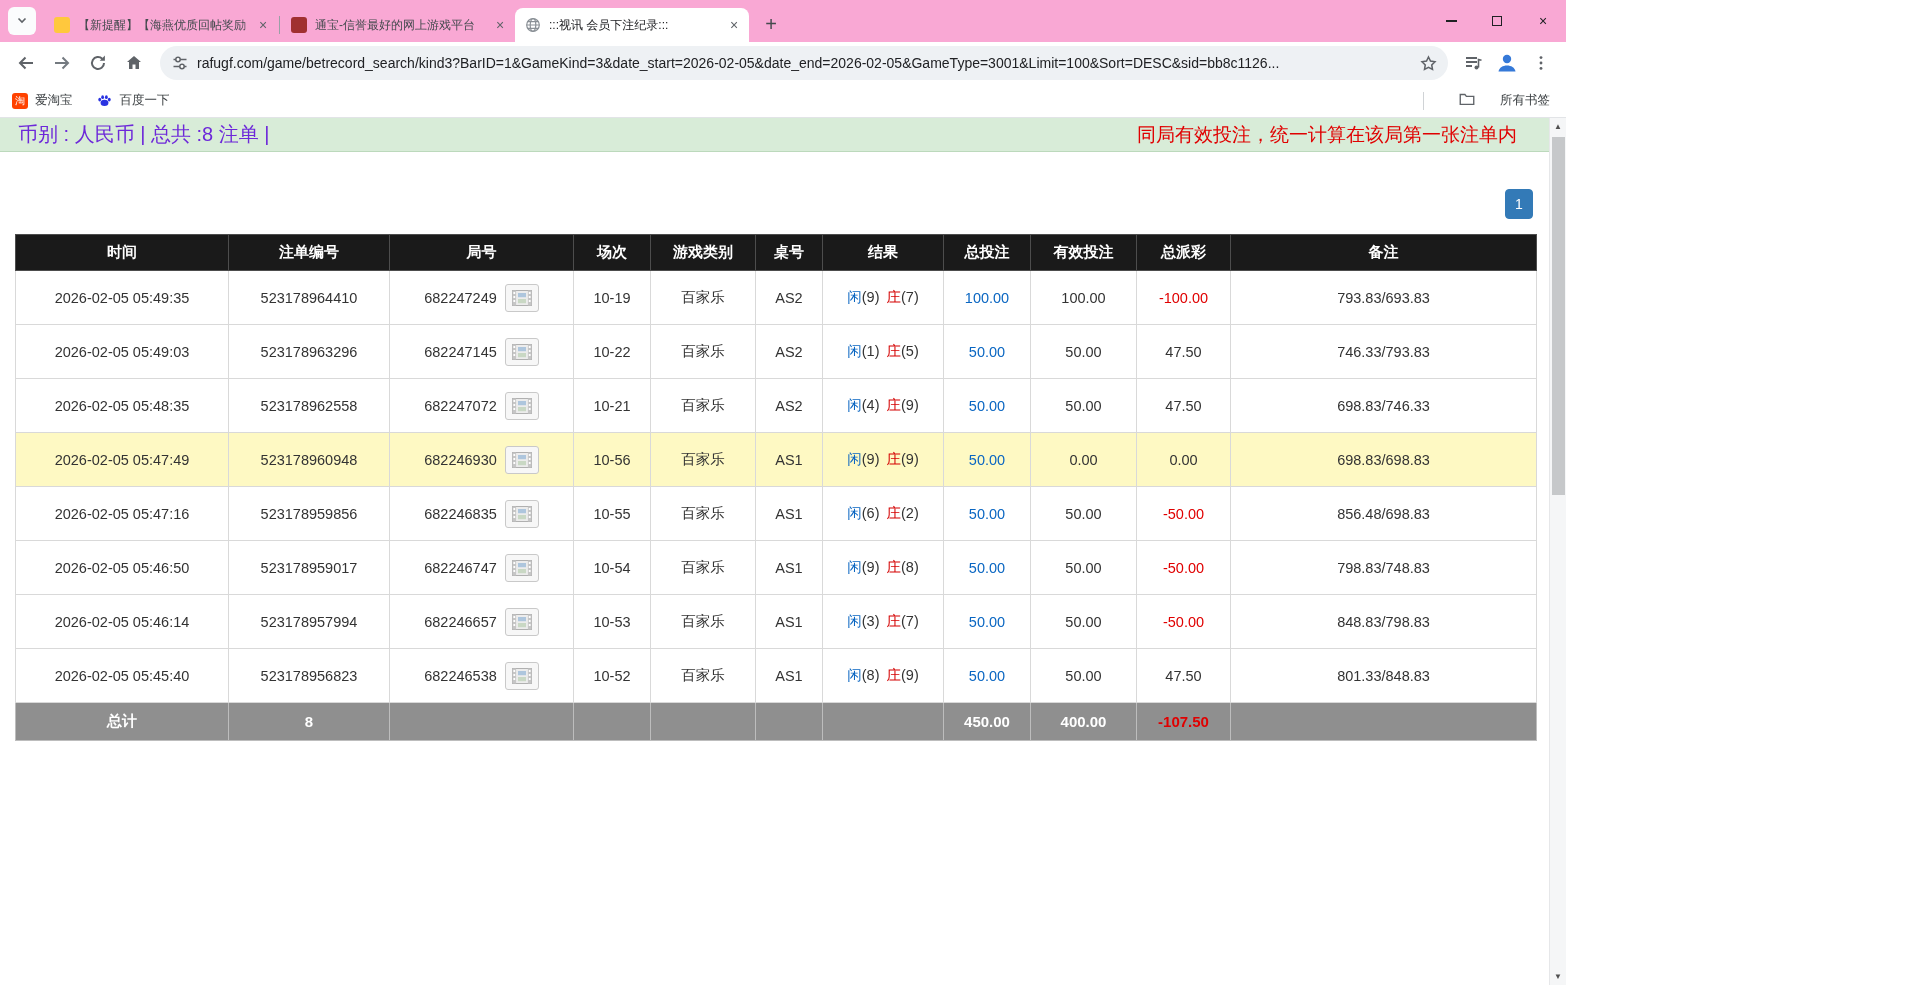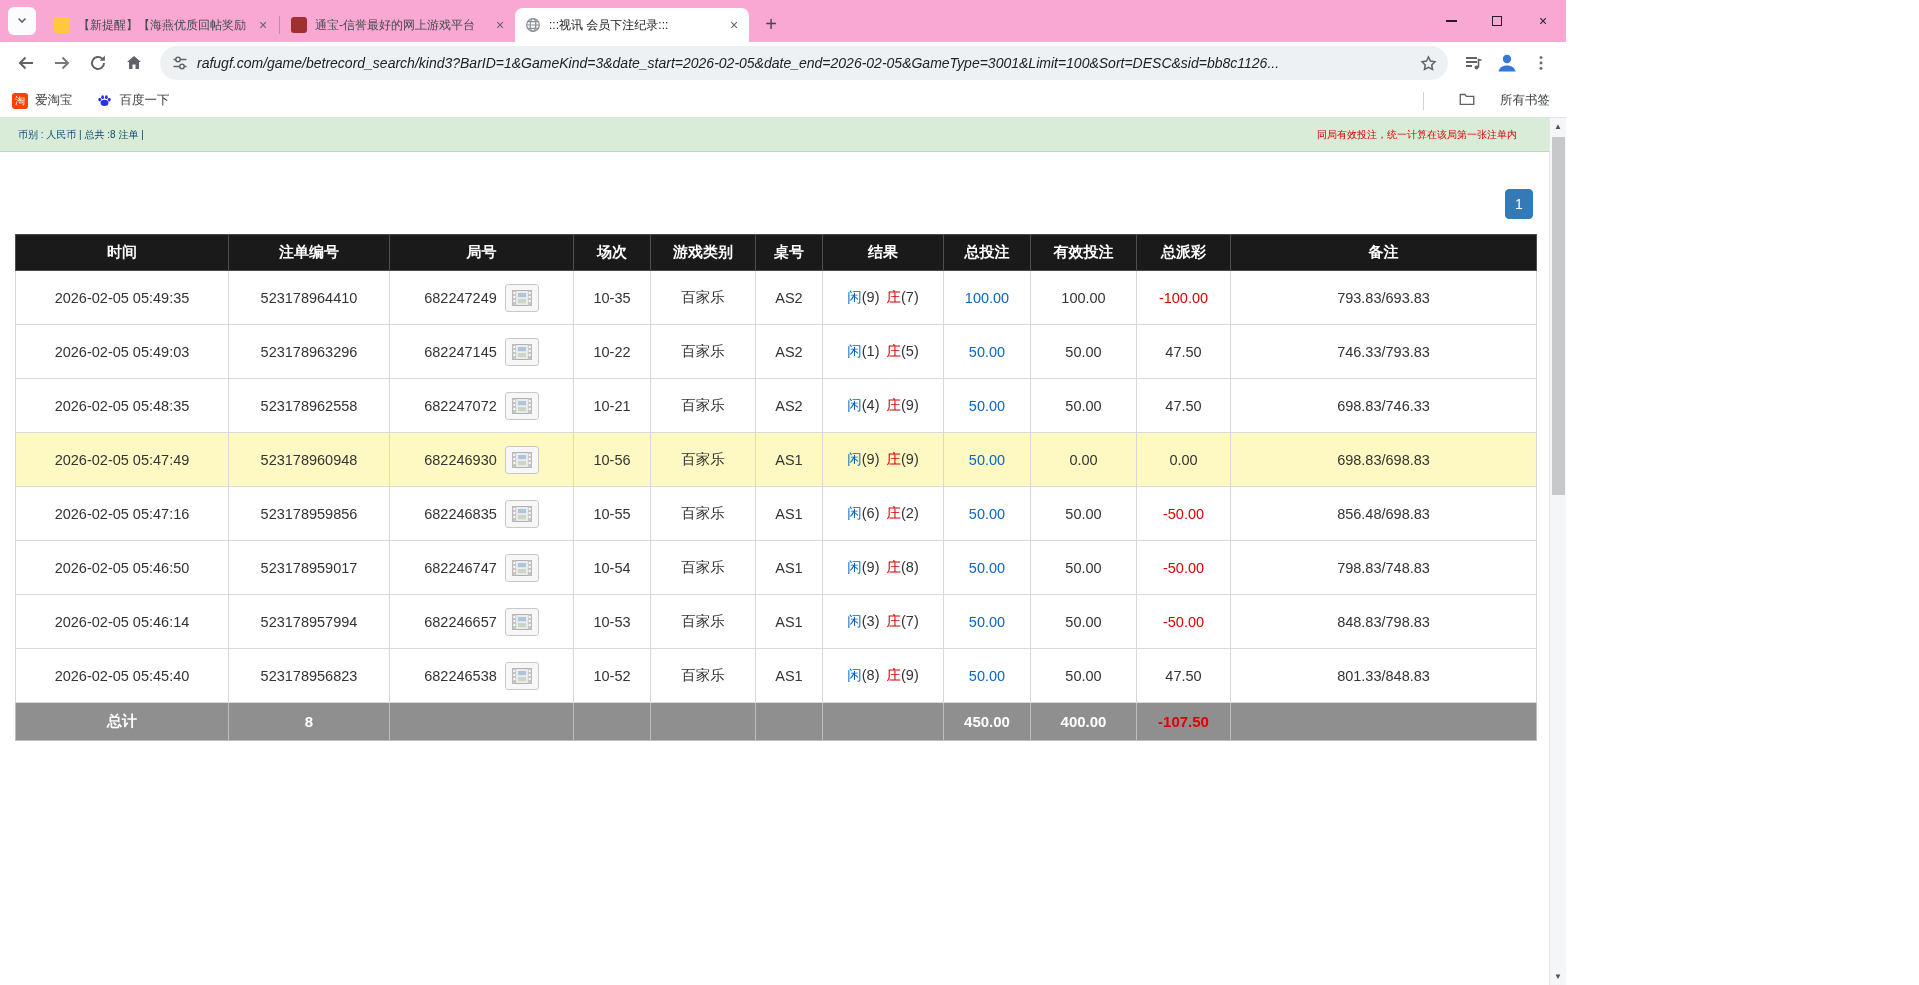--- a/index.html
+++ b/index.html
@@ -28,43 +28,43 @@
   .win-controls { position:absolute; right:0; top:0; height:42px; display:flex; }
   .wc { width:46px; height:42px; display:flex; align-items:center; justify-content:center; }
   .wc-min { width:11px; height:1.4px; background:#202124; display:block; }
   .wc-max { width:10px; height:10px; border:1.3px solid #202124; display:block; }
   .wc-close { font-size:14px; color:#202124; }
 
   
   .toolbar { height:42px; background:#fff; display:flex; align-items:center; padding:0 8px; }
   .nav-btn { width:34px; height:34px; border-radius:50%; display:flex; align-items:center; justify-content:center; flex:0 0 auto; margin:0 1px; }
   .omnibox { flex:1; height:34px; background:#eef1f4; border-radius:17px; display:flex; align-items:center;
-             padding:0 10px 0 12px; margin:0 8px; min-width:0;font-style:italic; }
+             padding:0 10px 0 12px; margin:0 8px; min-width:0; }
   .obx-ico { flex:0 0 auto; display:flex; align-items:center; margin-right:9px; }
   .url { flex:1; font-size:14px; color:#202124; white-space:nowrap; overflow:hidden; }
   .obx-star { flex:0 0 auto; display:flex; align-items:center; margin-left:8px; }
   .tb-right { display:flex; align-items:center; flex:0 0 auto; }
   .tb-ico { width:34px; height:34px; display:flex; align-items:center; justify-content:center; border-radius:50%; }
 
   
   .bookmarks { height:34px; background:#fff; border-bottom:1px solid #e2e4e7; display:flex; align-items:center;
                padding:0 10px 0 12px; font-size:12.5px; color:#3c4043; }
   .bm { display:flex; align-items:center; gap:7px; margin-right:24px; }
   .bm-ico { width:16px; height:16px; display:flex; align-items:center; justify-content:center; flex:0 0 auto; }
   .tao { background:#ff4200; border-radius:3px; color:#fff; font-size:10px; line-height:1; }
   .bm-right { margin-left:auto; display:flex; align-items:center; gap:24px; padding-right:6px; }
   .vdiv { width:1px; height:18px; background:#d0d3d6; margin-right:10px; }
 
   
   .page { position:relative; height:867px; background:#fff; }
   .viewport { position:absolute; left:0; top:0; width:1549px; height:867px; overflow:hidden; }
   .infobar { height:34px; background:#d8ecd8; border-bottom:1px solid #bcd9bc; display:flex;
              align-items:center; justify-content:space-between; padding:0 32px 0 18px; }
-  .summary { font-size:10px; color:#0c4a6e; }
-  .notice { font-size:10px; color:#e00000; }
+  .summary { font-size:20px; color:#6d28d9; }
+  .notice { font-size:19px; color:#e00000; }
   .pager { position:absolute; top:71px; right:16px; width:28px; height:30px; background:#337ab7;
            border:1px solid #337ab7; border-radius:4px; color:#fff; font-size:14px;
            display:flex; align-items:center; justify-content:center; }
 
   
   .bet-table { border-collapse:collapse; table-layout:fixed; width:1521px; margin:82px 0 0 15px;
                font-size:14.5px; color:#333; }
   .bet-table th { background:#1a1a1a; color:#fff; font-weight:bold; font-size:15px; height:36px;
                   border:1px solid #4d4d4d; text-align:center; }
   .bet-table td { border:1px solid #d9d9d9; height:54px; text-align:center; vertical-align:middle; background:#fff; padding:0 2px; }
@@ -280,21 +280,21 @@
                     <rect x="1.4" y="2" width="1.8" height="2" fill="#fff"></rect>
                     <rect x="1.4" y="6" width="1.8" height="2" fill="#fff"></rect>
                     <rect x="1.4" y="10" width="1.8" height="2" fill="#fff"></rect>
                     <rect x="16.8" y="2" width="1.8" height="2" fill="#fff"></rect>
                     <rect x="16.8" y="6" width="1.8" height="2" fill="#fff"></rect>
                     <rect x="16.8" y="10" width="1.8" height="2" fill="#fff"></rect>
                     <rect x="6" y="3" width="8" height="4.2" fill="#aec6dd"></rect>
                     <rect x="6" y="9" width="8" height="4.2" fill="#c9d8c4"></rect>
                   </svg>
                 </span></td>
-            <td>10-35</td>
+            <td>10-19</td>
             <td>百家乐</td>
             <td>AS2</td>
             <td><span class="rp">闲</span><span class="rv">(9)</span><span class="rb">庄</span><span class="rv">(7)</span></td>
             <td class="linkv">100.00</td>
             <td>100.00</td>
             <td class="neg">-100.00</td>
             <td>793.83/693.83</td>
           </tr>
           <tr>
             <td>2026-02-05 05:49:03</td>

